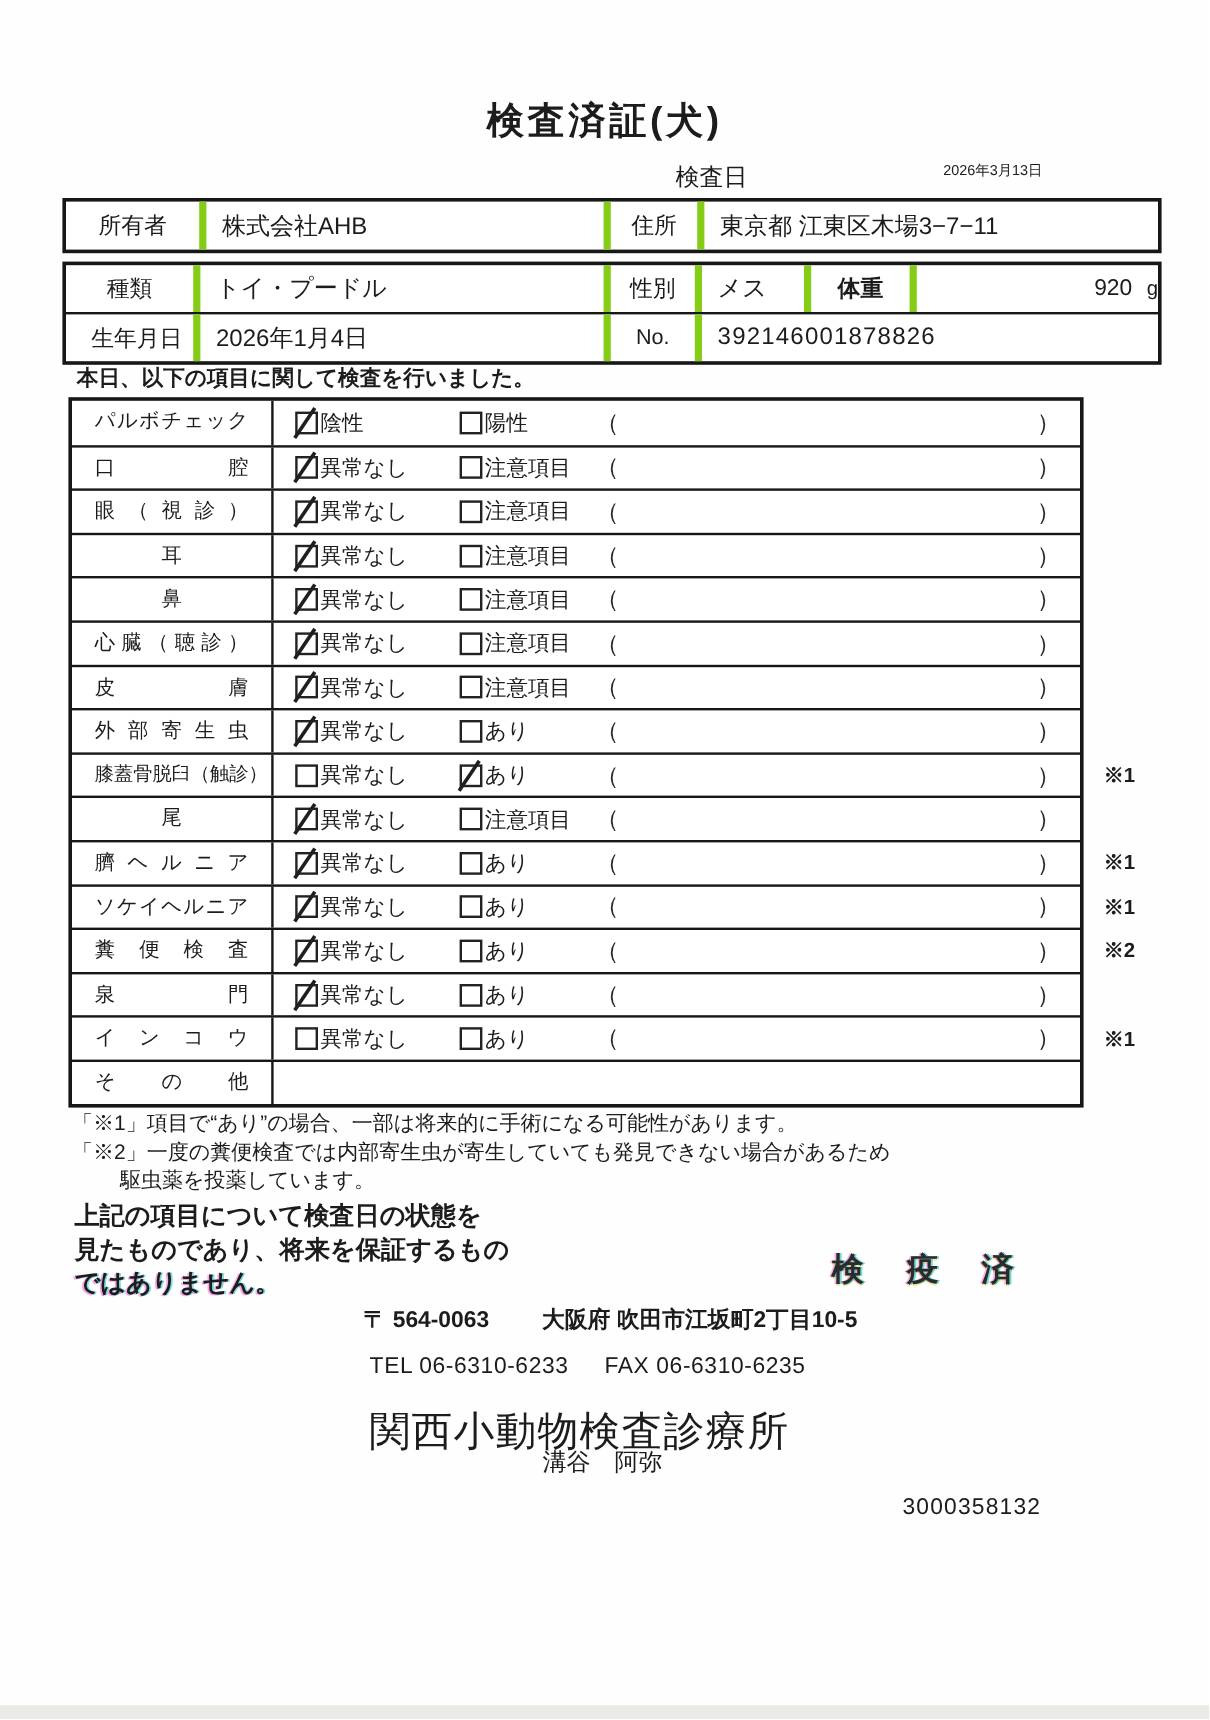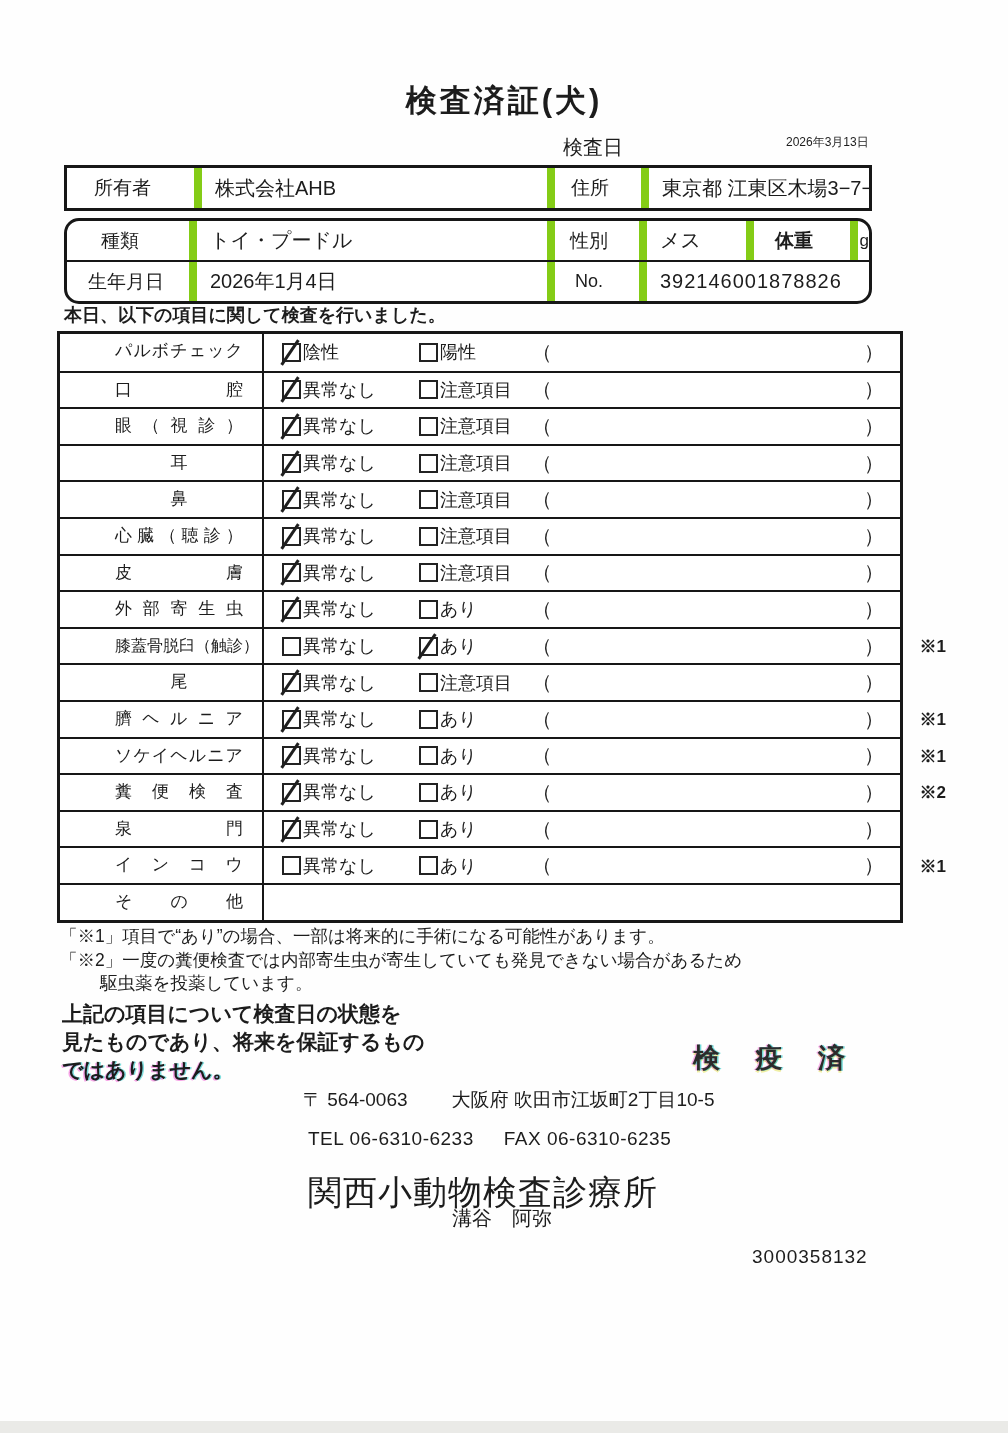--- a/index.html
+++ b/index.html
@@ -14,32 +14,32 @@
   
   .title{
     position:absolute;top:80px;left:0;width:100%;
     text-align:center;font-size:31px;font-weight:bold;letter-spacing:3px;
   }
   
   .examdate-label{position:absolute;top:134px;left:563px;font-size:20px;}
   .examdate-value{position:absolute;top:134px;left:786px;font-size:12px;}
   
   .htable{
-    position:absolute;left:64px;width:808px;box-sizing:border-box;
+    position:absolute;left:52px;width:916px;box-sizing:border-box;
     border:3px solid #171717;display:flex;flex-direction:column;background:#fff;
   }
   .htable1{top:165px;height:46px;}
-  .htable2{top:218px;height:86px;border-radius:15px;}
+  .htable2{top:218px;height:86px;}
   .hrow{display:flex;flex:1 1 auto;min-height:0;}
   .hrow + .hrow{border-top:2px solid #171717;}
   .hcell{
     display:flex;align-items:center;box-sizing:border-box;
     font-size:19px;white-space:nowrap;overflow:hidden;
   }
-  .hcell + .hcell{border-left:8px solid #84cc16;margin-left:16px;}
+  .hcell + .hcell{border-left:6px solid #84cc16;}
   .hcell.lab{justify-content:center;}
   .hcell.val{padding-left:13px;font-size:20px;}
   .w-owner{width:111px;}  .w-ownerval{width:337px;}
   .w-addr{width:78px;}    .w-addrval{flex:1;}
   .w-breed{width:106px;}  .w-breedval{width:342px;}
   .w-sex{width:76px;}     .w-sexval{width:91px;text-align:right;}
   .w-weight{width:88px;font-weight:bold;}
   .w-weightval{flex:1;justify-content:flex-end;}
   .w-weightval .unit{font-size:17px;margin-left:12px;}
   .w-birth{width:106px;padding-left:12px;}  .w-birthval{width:342px;}
@@ -49,21 +49,21 @@
   
   .etable{
     position:absolute;top:331px;left:57px;width:846px;box-sizing:border-box;
     border:3px solid #171717;background:#fff;
   }
   .trow{display:flex;height:36.6px;box-sizing:border-box;}
   .trow + .trow{border-top:2px solid #171717;}
   .tlabel{
     width:168px;box-sizing:border-box;border-right:2px solid #171717;
     font-size:17px;padding:0 19px;display:block;
-    line-height:34.6px;white-space:nowrap;overflow:hidden;margin-left:36px;
+    line-height:34.6px;white-space:nowrap;overflow:hidden;
   }
   .tlabel.justify{text-align:justify;text-align-last:justify;}
   .tlabel.center{text-align:center;}
   .tlabel.plain{text-align:left;letter-spacing:0;font-size:16px;}
   .tcontent{
     position:relative;flex:1;display:flex;align-items:center;
     padding-left:18px;font-size:18px;
   }
   .opt{display:inline-flex;align-items:center;}
   .opt:nth-of-type(1){width:137px;}
@@ -87,21 +87,21 @@
   .statement .sline.fringe{
     text-shadow:1.5px 0 0 rgba(0,190,190,.5), -1.5px 0.5px 0 rgba(235,0,190,.35);
   }
   
   .stamp{
     position:absolute;top:1040px;left:693px;
     font-size:27px;font-weight:bold;letter-spacing:14px;color:#2b2b2b;white-space:nowrap;
     text-shadow:1.5px 0 0 rgba(0,185,185,.55), -1.5px 0 0 rgba(230,0,180,.3), 0 1.5px 0 rgba(215,215,0,.35);
   }
   
-  .postal-line{position:absolute;top:1087px;left:303px;font-size:19px;display:flex;gap:44px;white-space:nowrap;}
+  .postal-line{position:absolute;top:1087px;left:303px;font-size:19px;display:flex;gap:44px;white-space:nowrap;font-weight:bold;}
   .tel-line{position:absolute;top:1128px;left:308px;font-size:19px;display:flex;gap:30px;white-space:nowrap;letter-spacing:0.5px;}
   .clinic-name{position:absolute;top:1170px;left:308px;font-size:34px;letter-spacing:1px;}
   .vet-name{position:absolute;top:1205px;left:452px;font-size:20px;}
   .serial{position:absolute;top:1246px;left:752px;font-size:19px;letter-spacing:1px;}
   
   .bottom-edge{position:absolute;bottom:0;left:0;width:100%;height:12px;background:#eaeae7;}
 </style>
 </head>
 <body>
 

